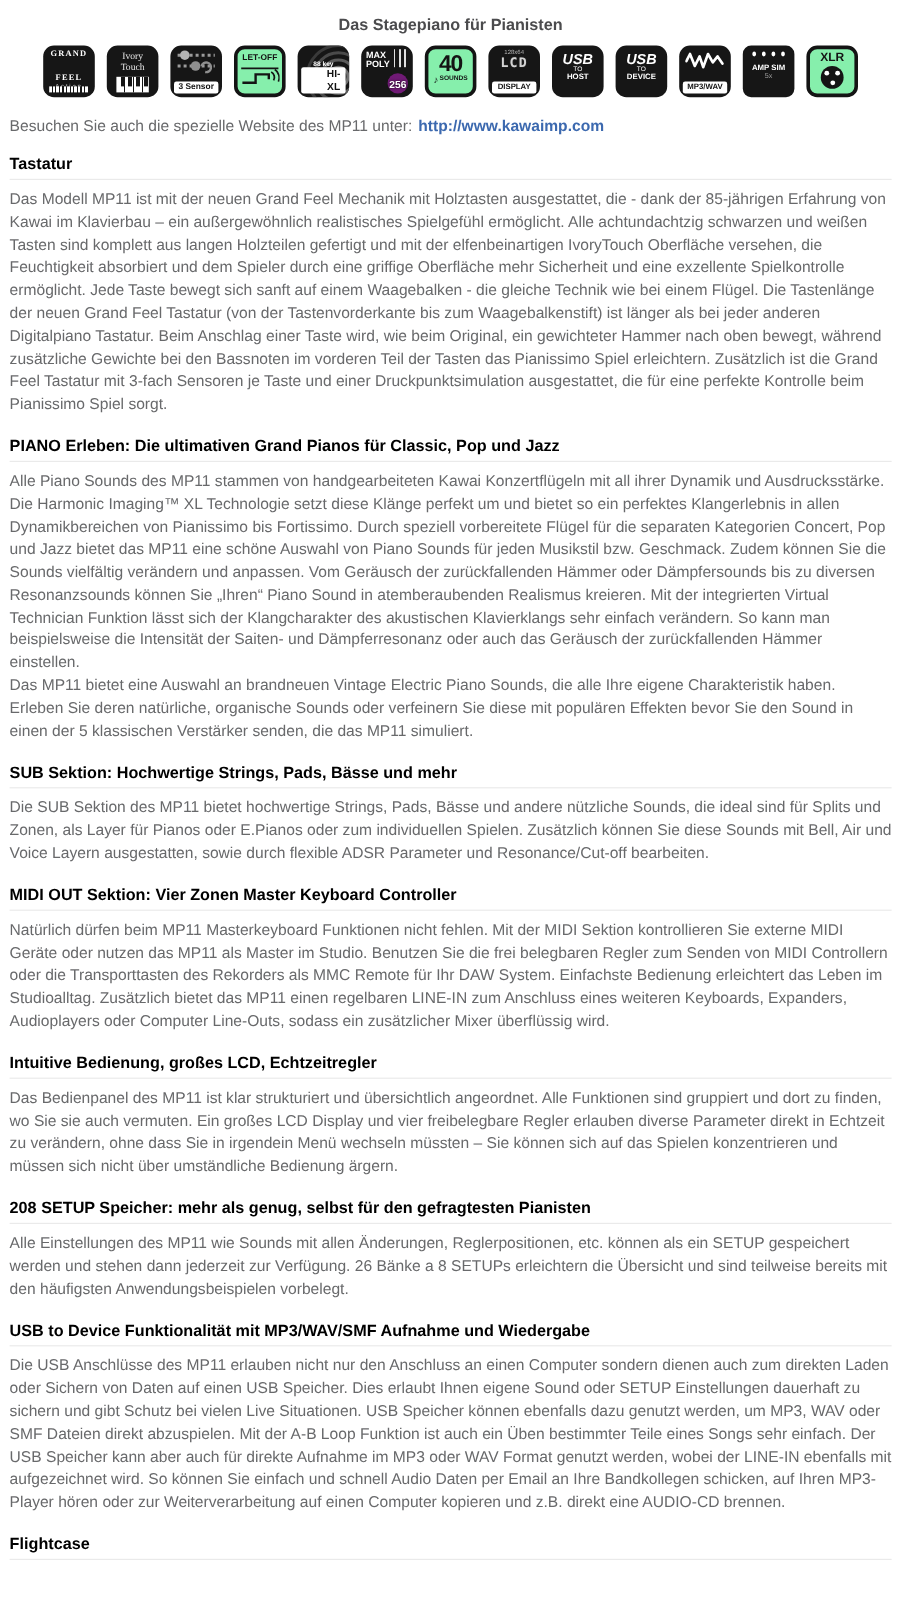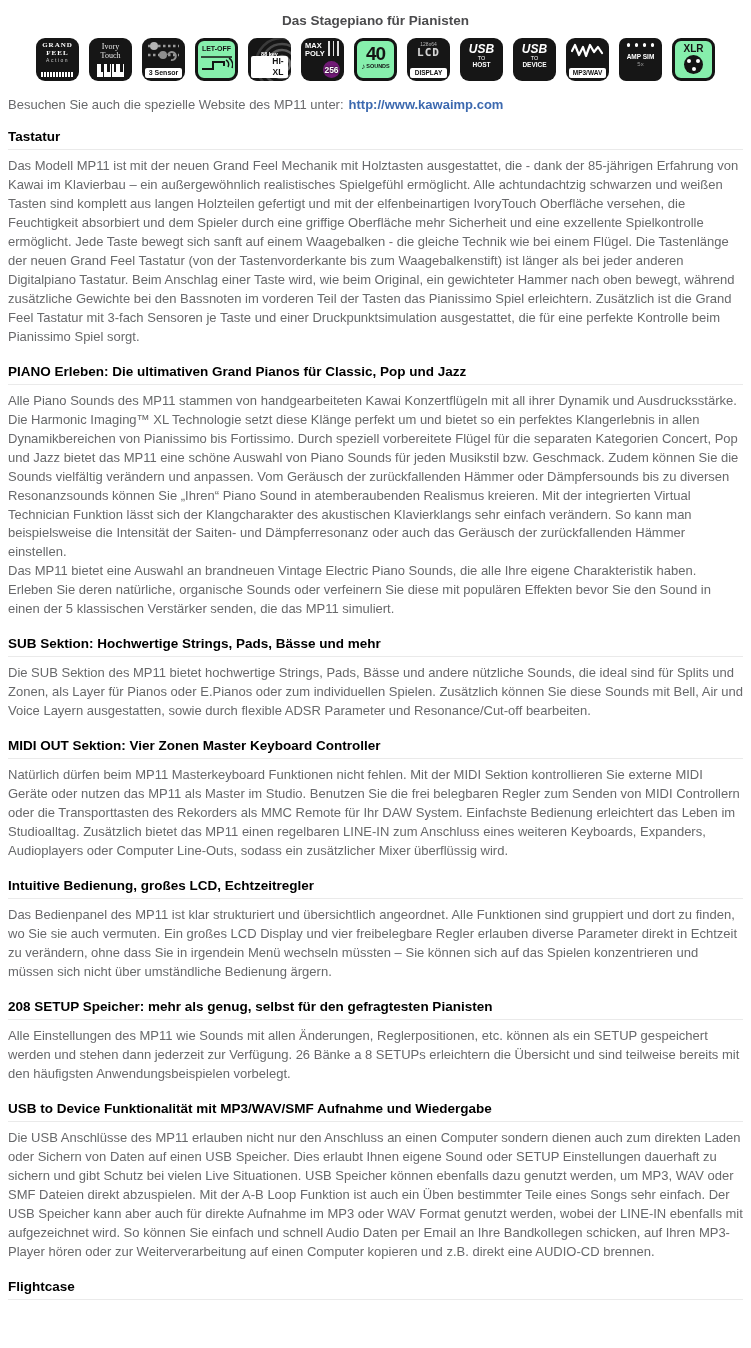--- a/index.html
+++ b/index.html
@@ -10,21 +10,21 @@
 
   
   .badges{display:flex;justify-content:center;gap:10px;margin:8px 0 4px;}
   .badge{position:relative;width:43px;height:43px;border-radius:9px;background:#161616;color:#fff;
          flex:none;display:flex;flex-direction:column;align-items:center;justify-content:flex-start;
          overflow:hidden;text-align:center;}
   .badge.light{background:#86efac;border:3px solid #141414;color:#141414;box-sizing:border-box;}
   .wbox{position:absolute;bottom:3px;left:3px;right:3px;background:#fff;color:#111;
         border-radius:2px;font-weight:bold;font-size:7px;line-height:10px;}
 
-  .b-grand .t-serif{font-family:"Liberation Serif",serif;font-weight:bold;font-size:7px;line-height:7.5px;letter-spacing:1px;margin-top:0;}
+  .b-grand .t-serif{font-family:"Liberation Serif",serif;font-weight:bold;font-size:7px;line-height:7.5px;letter-spacing:1px;margin-top:12px;}
   .b-grand .t-serif:first-child{margin-top:4px;}
   .b-grand .t-action{font-size:5px;color:#c9c9c9;letter-spacing:1.5px;line-height:6px;}
   .b-grand .kbd{position:absolute;bottom:4px;left:5px;right:5px;height:5px;
         background:repeating-linear-gradient(90deg,#fff 0 2px,#161616 2px 3px);}
 
   .b-ivory .t-serif{font-family:"Liberation Serif",serif;font-size:8px;line-height:8.5px;color:#e8e8e8;margin-top:0;}
   .b-ivory .t-serif:first-child{margin-top:5px;}
   .b-ivory .keys{position:absolute;bottom:4px;left:8px;right:8px;height:13px;background:#fff;}
   .b-ivory .keys::before{content:"";position:absolute;left:0;right:0;top:0;height:58%;
         background:repeating-linear-gradient(90deg,transparent 0 3.5px,#161616 3.5px 6.5px);}

